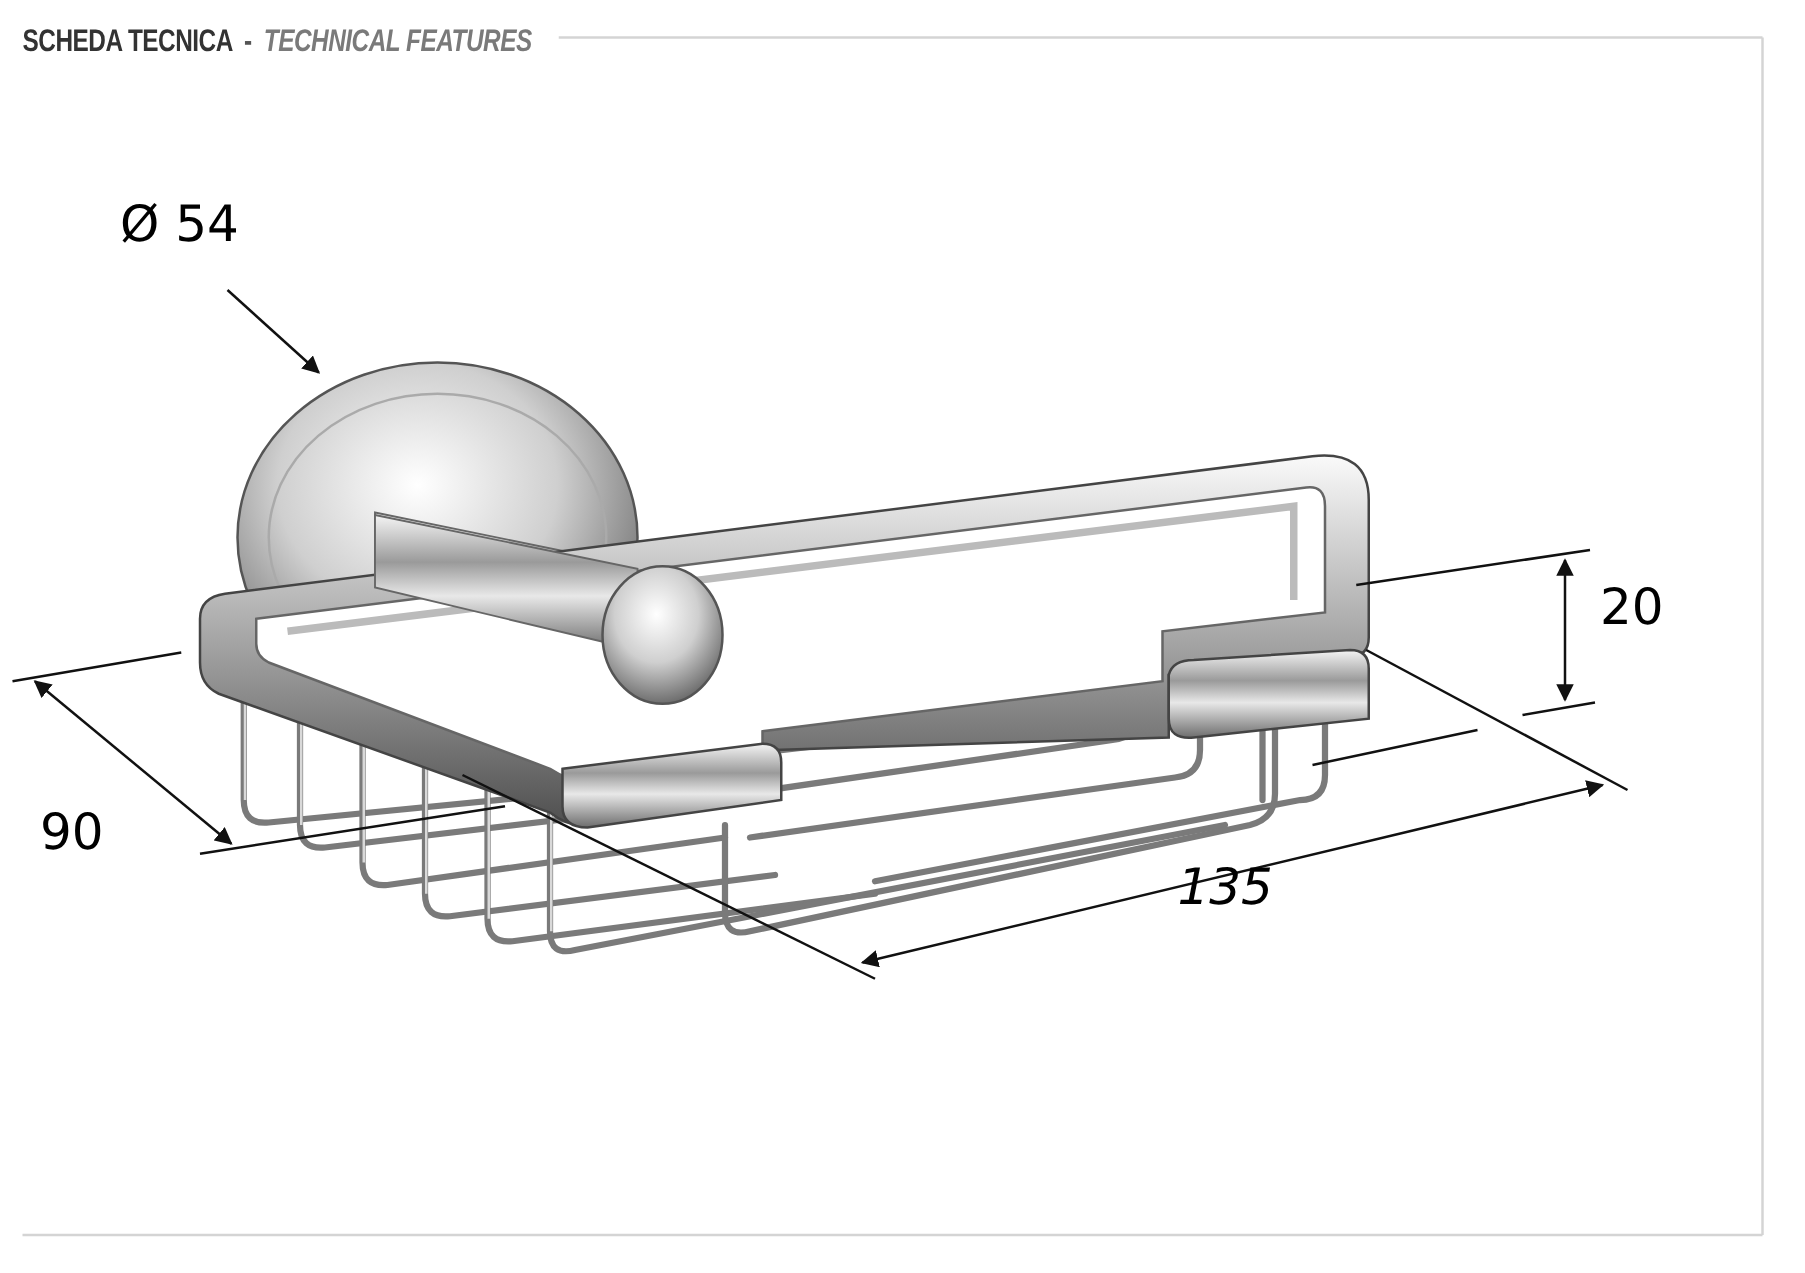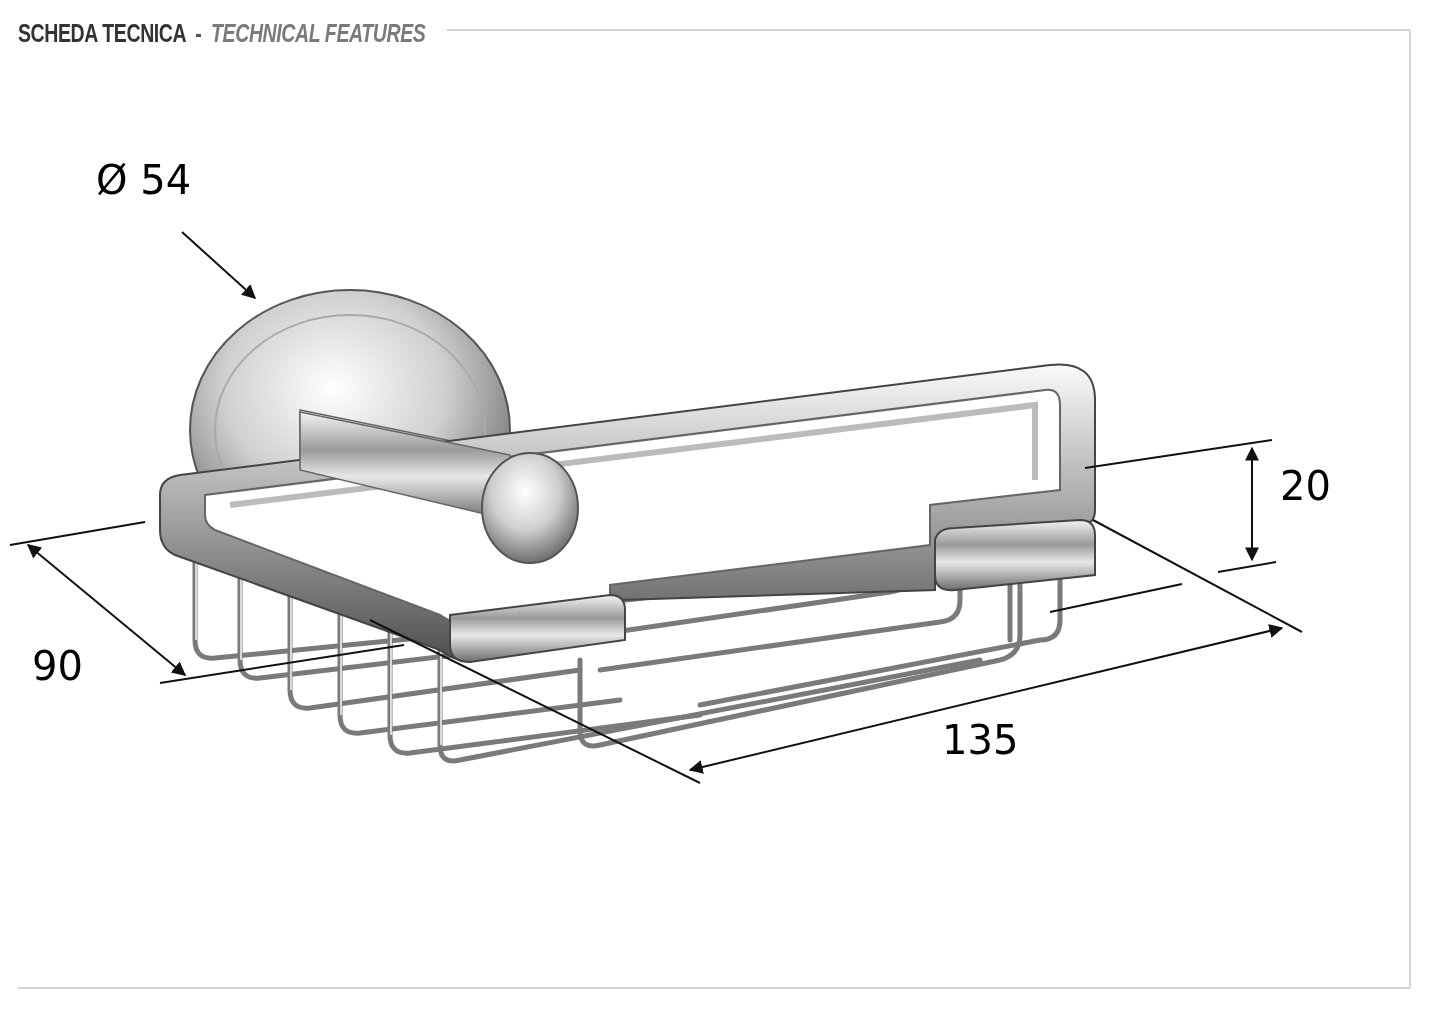--- a/index.html
+++ b/index.html
@@ -112,15 +112,15 @@
 
 <div class="dim-label" style="left:96px;top:160px;">
   <span>Ø 54</span>
 </div>
 <div class="dim-label" style="left:1280px;top:466px;">
   <span>20</span>
 </div>
 <div class="dim-label" style="left:32px;top:606px;margin-top:40px;">
   <span>90</span>
 </div>
-<div class="dim-label" style="left:942px;top:720px;">
+<div class="dim-label" style="left:942px;top:690px;font-style:italic;">
   <span>135</span>
 </div>
 
 </body></html>

